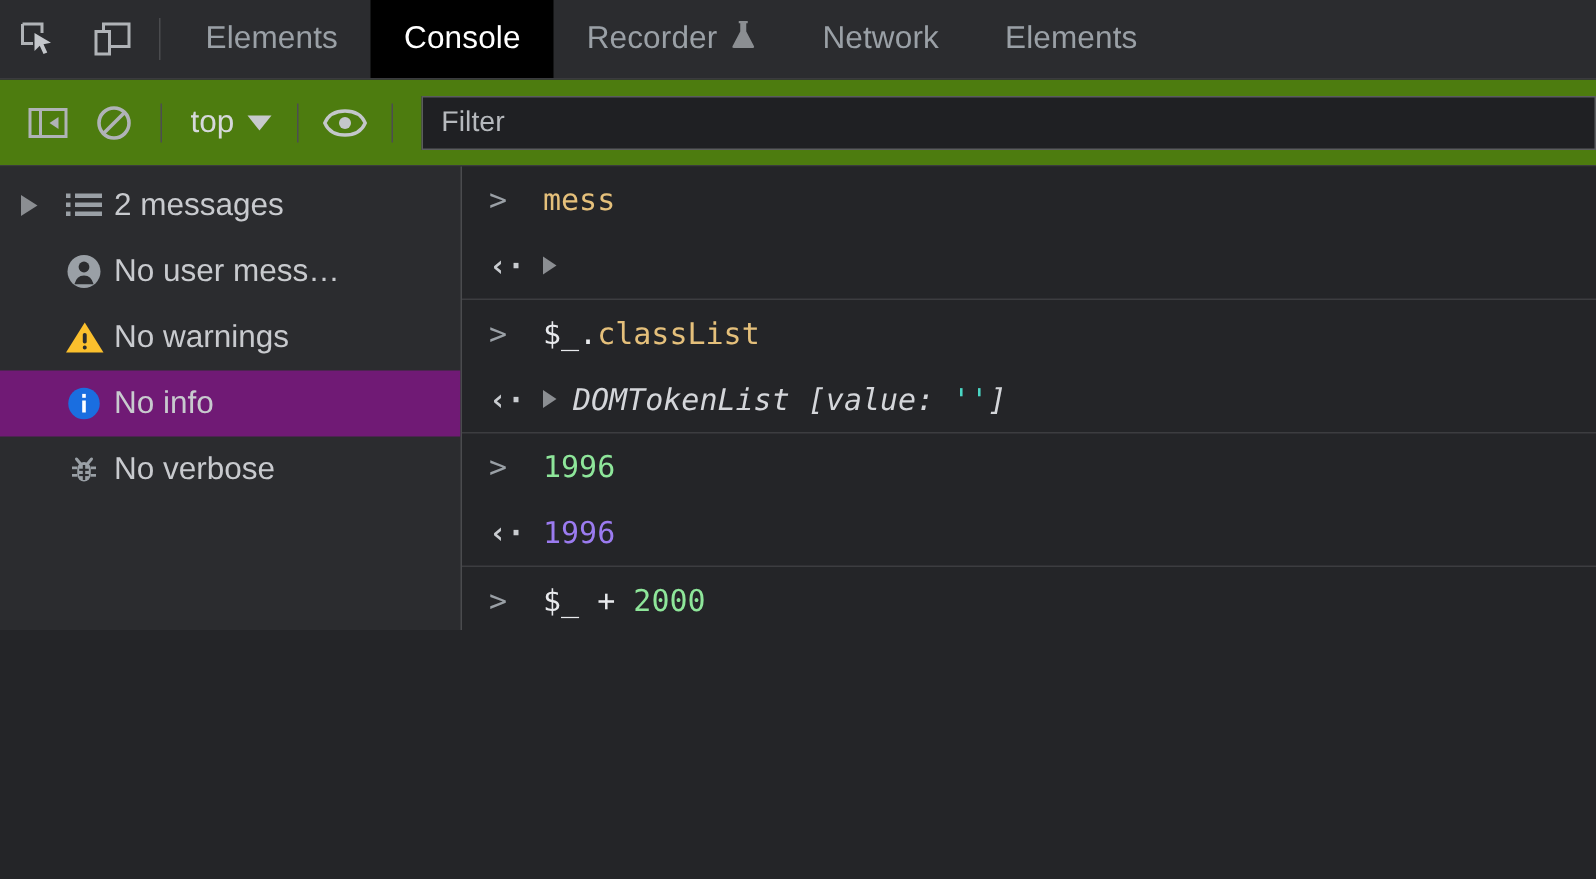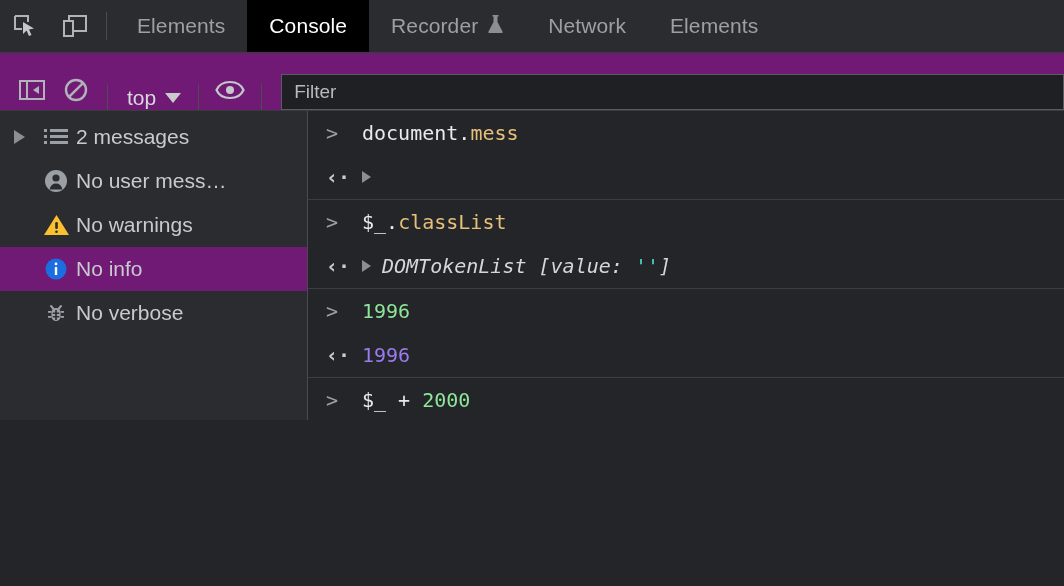--- a/index.html
+++ b/index.html
@@ -62,22 +62,22 @@
   }
   .flask {
     display: inline-block;
   }
 
   
   .toolbar {
     height: 57px;
     min-height: 57px;
     display: flex;
-    align-items: flex-end;
-    background: #701a75;
+    align-items: center;
+    background: #4d7c0f;
     border-bottom: 1px solid #3a3b3e;
     padding-left: 10px;
   }
   .tool-icon {
     width: 44px;
     height: 40px;
     display: flex;
     align-items: center;
     justify-content: center;
     cursor: pointer;
@@ -397,21 +397,20 @@
         <div class="slabel">No verbose</div>
       </div>
 
     </div>
 
     <div class="console">
 
       <div class="grp">
         <div class="cline">
           <span class="gut arrow-in">&gt;</span>
-          <span class="code c-plain">document.</span>
             <span class="code c-prop">mess</span>
         </div>
         <div class="cline">
           <span class="gut arrow-out">‹·</span>
           <span class="disc">
               <i></i>
             </span>
         </div>
       </div>
 

